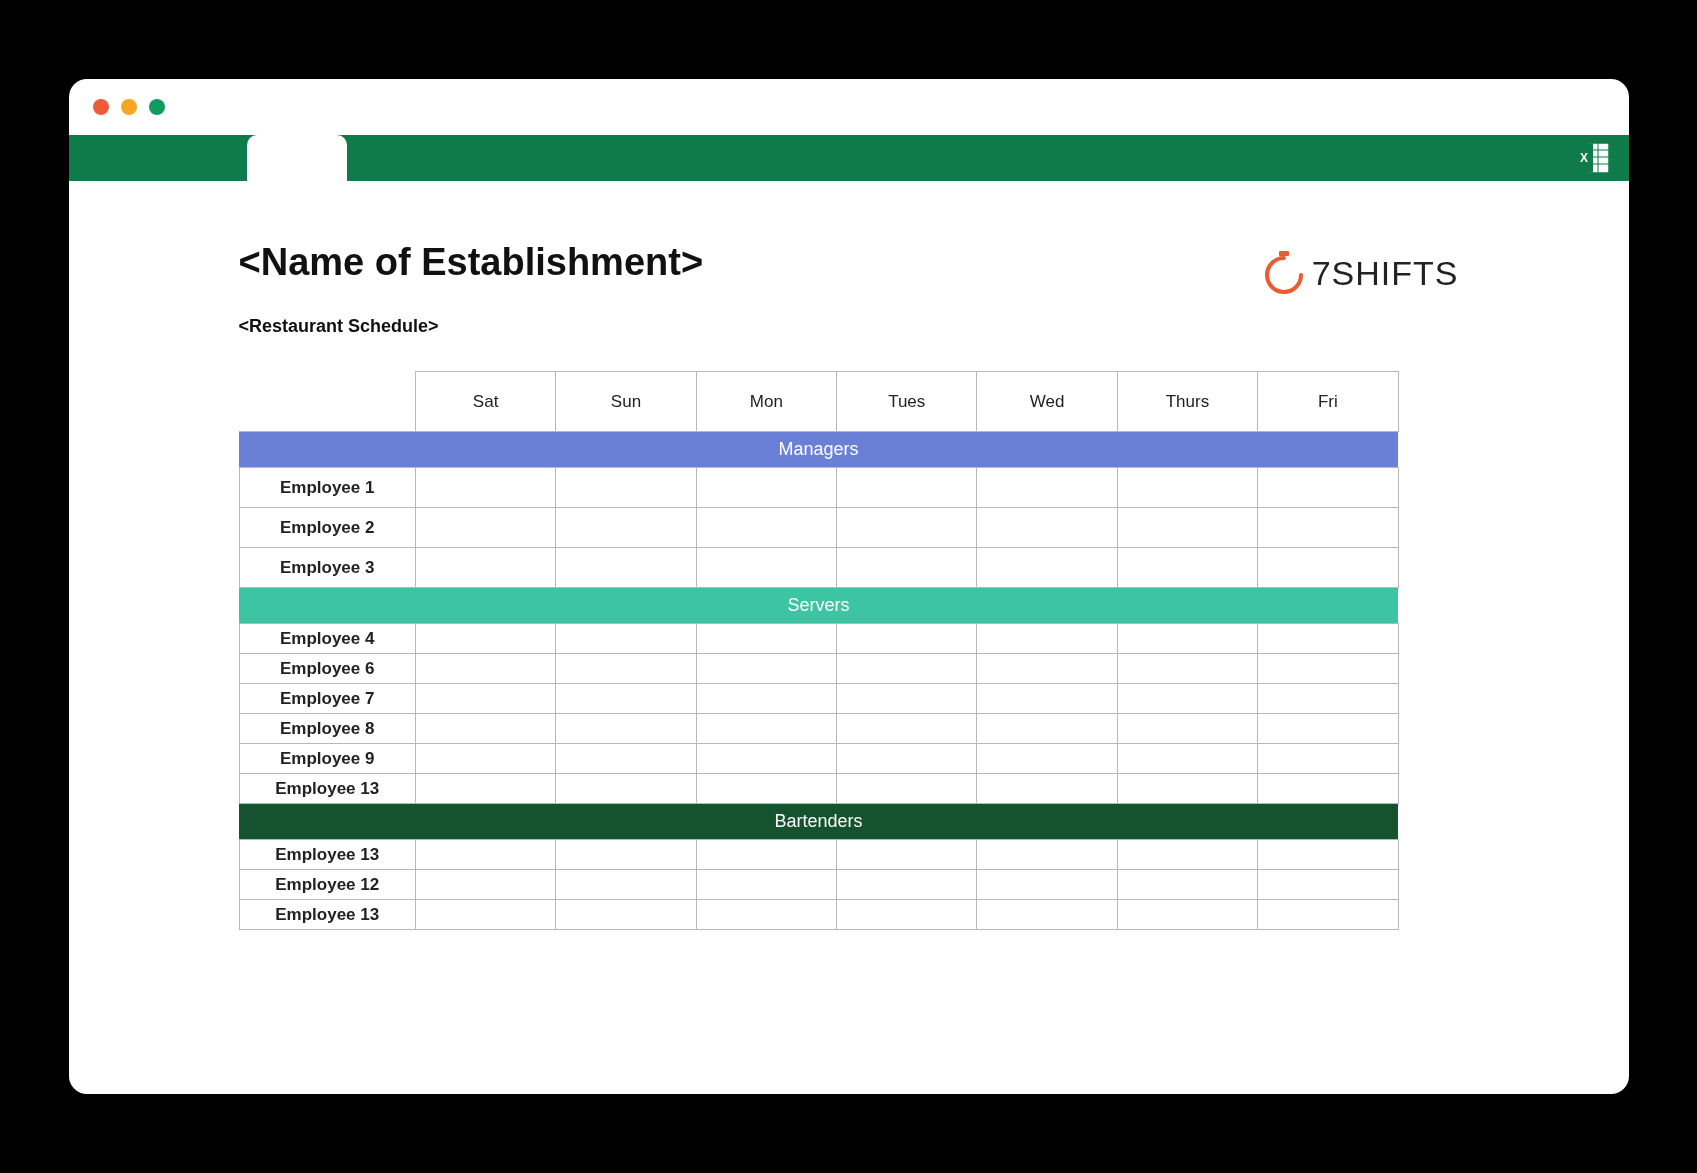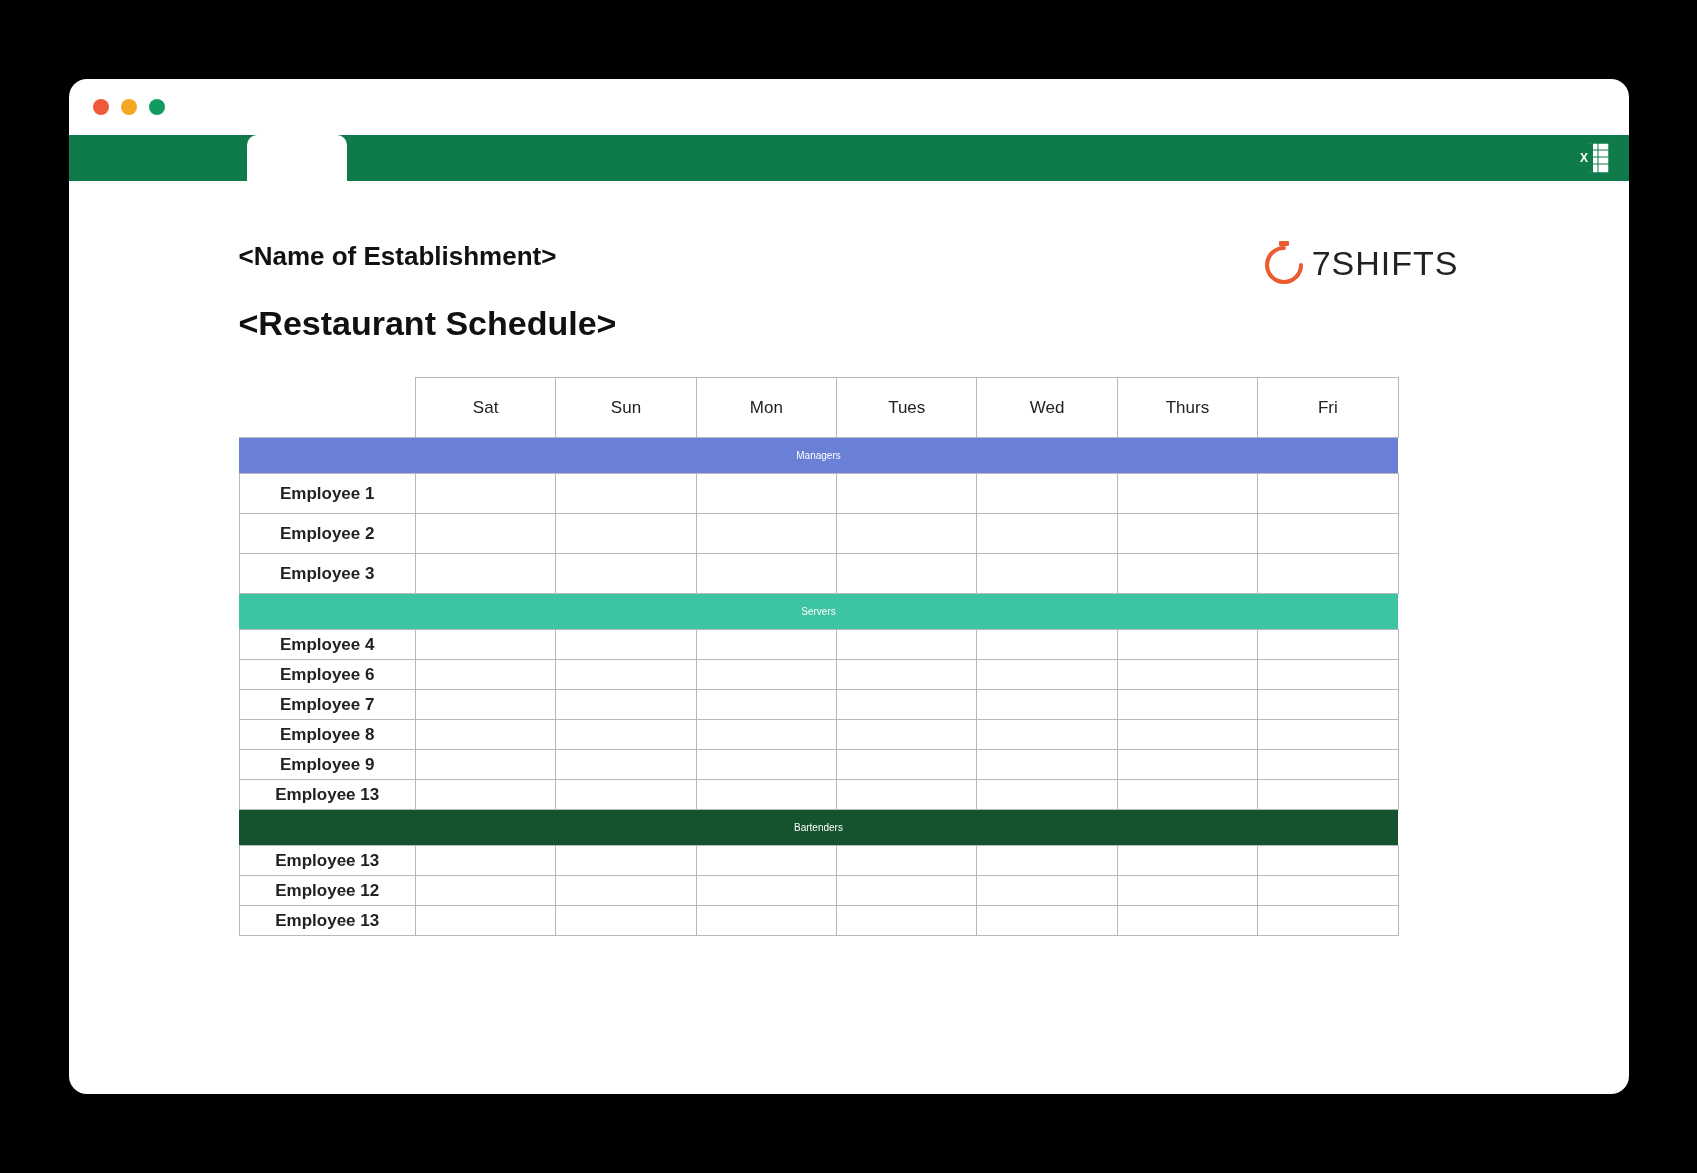--- a/index.html
+++ b/index.html
@@ -59,36 +59,36 @@
       padding: 60px 170px 40px 170px;
     }
     .header-row {
       display: flex;
       justify-content: space-between;
       align-items: flex-start;
       margin-bottom: 34px;
     }
     .titles { }
     .title-main {
-      font-size: 26px;
+      font-size: 38px;
       font-weight: 600;
       color: #111;
       margin-bottom: 16px;
     }
     .title-sub {
-      font-size: 34px;
+      font-size: 18px;
       font-weight: 600;
       color: #111;
       margin-top: 32px;
     }
     .logo {
       display: flex;
       align-items: center;
       gap: 6px;
-      margin-top: 0;
+      margin-top: 10px;
     }
     .logo svg { display: block; }
     .logo-text {
       font-size: 34px;
       font-weight: 500;
       letter-spacing: 1px;
       color: #222;
     }
     .schedule-table {
       border-collapse: collapse;
@@ -113,21 +113,21 @@
       border-left: none;
       background: transparent;
     }
     .name-col {
       width: 176px;
     }
     .day-col {
       width: 140px;
     }
     .section-row td {
-      font-size: 10px;
+      font-size: 18px;
       font-weight: 500;
       color: #fff;
       height: 36px;
       border: none;
       padding: 2px 6px;
     }
     .section-managers td { background: #6a7fd6; }
     .section-servers td { background: #3cc4a3; text-align: center; }
     .section-bartenders td { background: #14532d; }
     .emp-row td:first-child {

